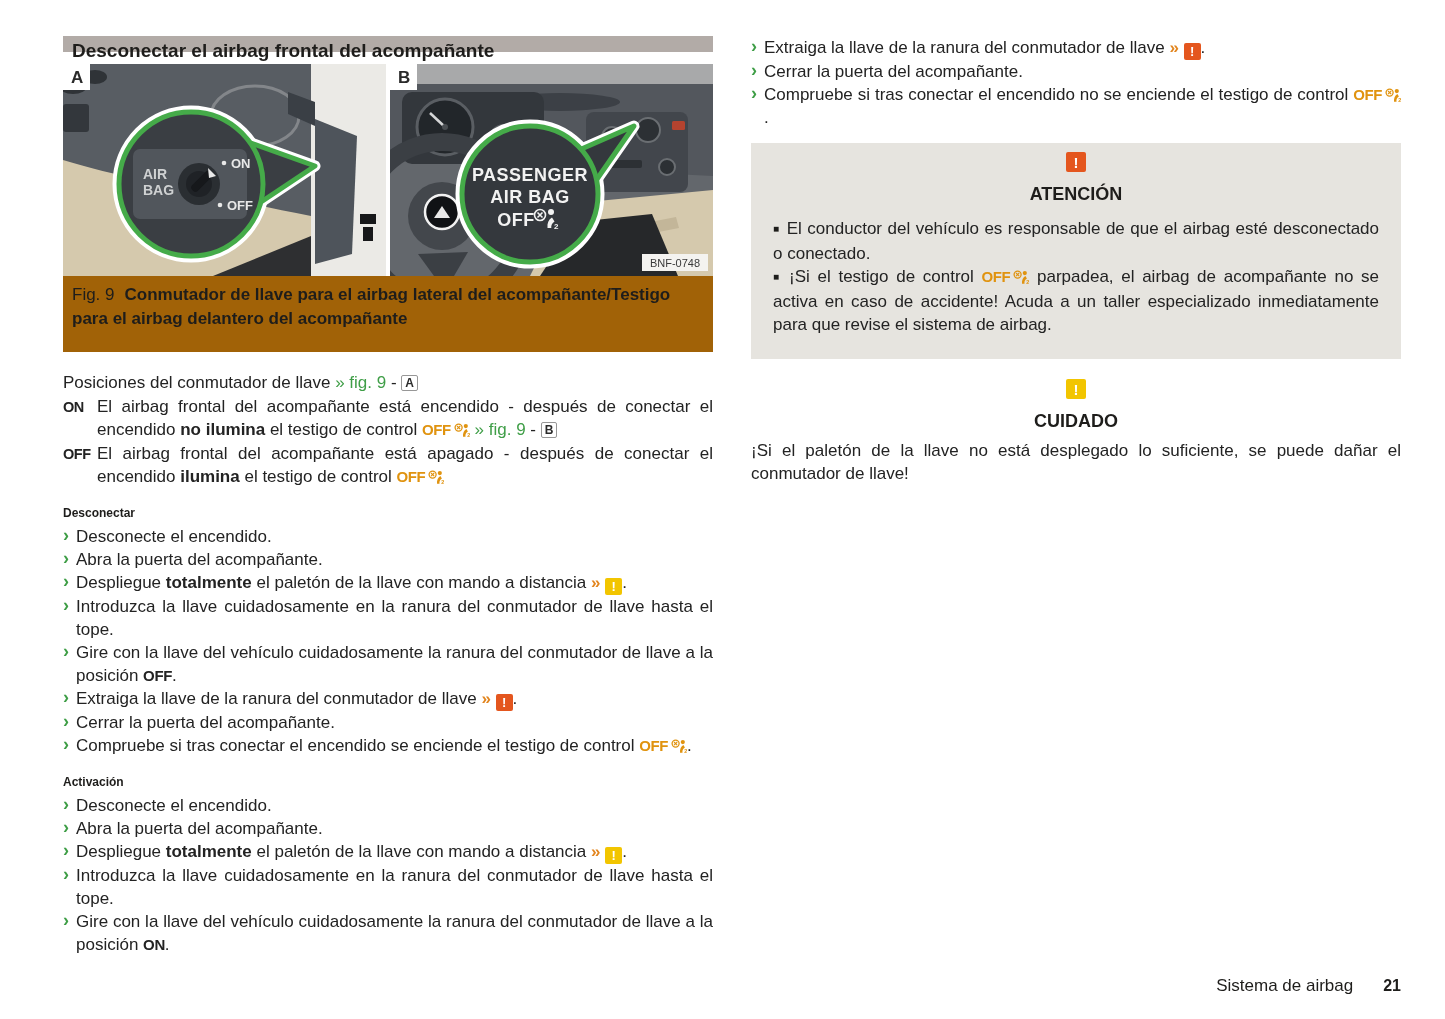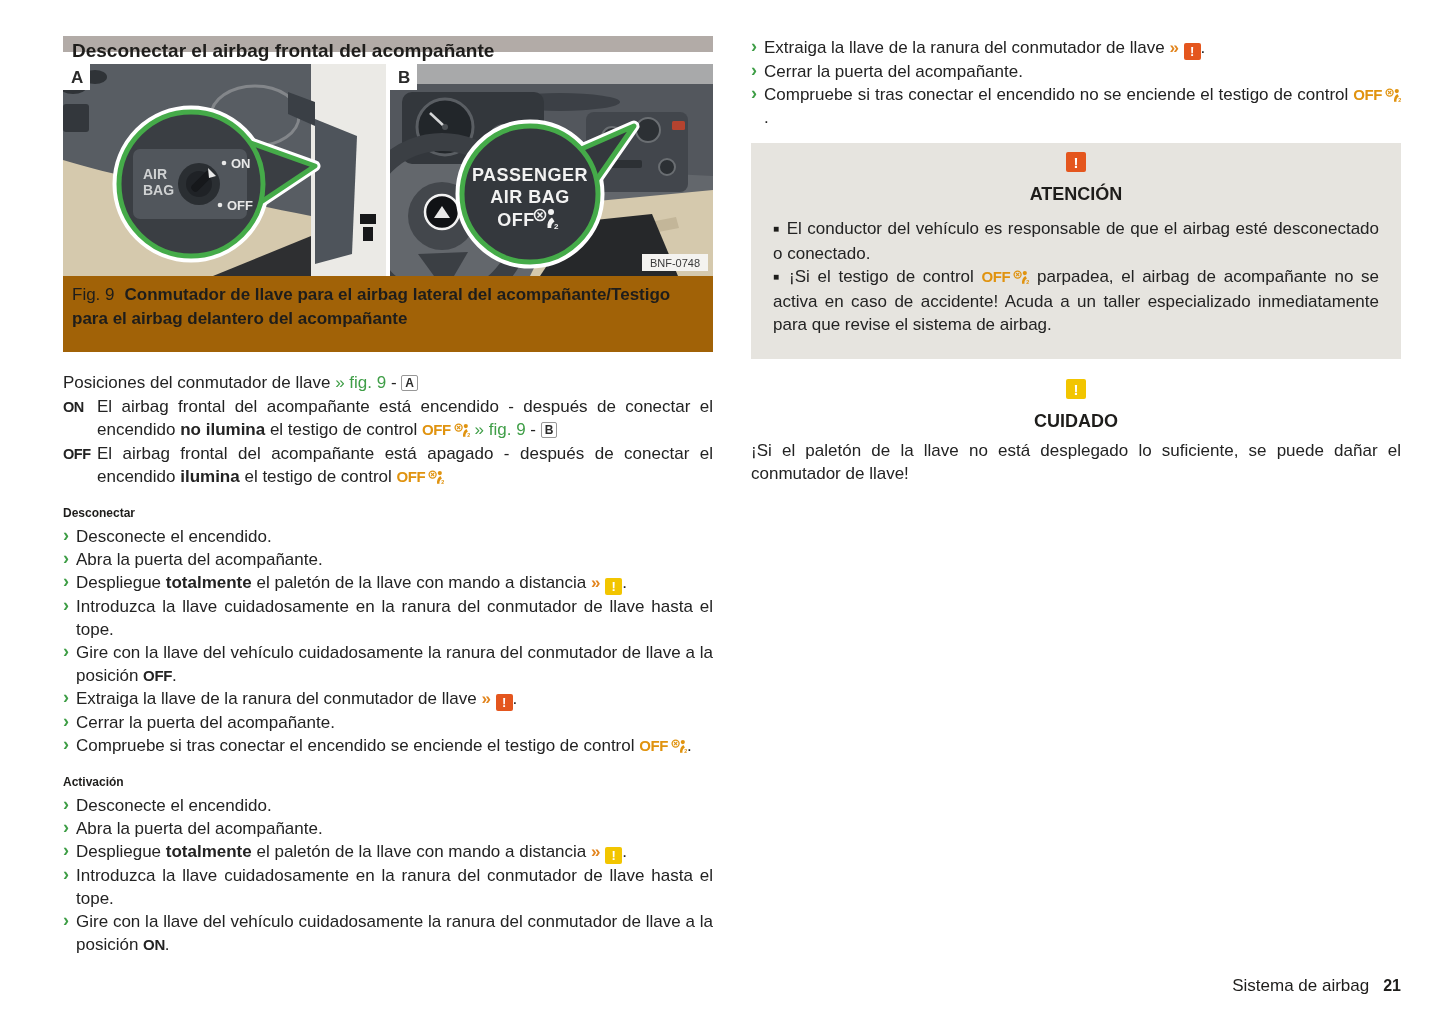--- a/index.html
+++ b/index.html
@@ -56,21 +56,21 @@
   .s-sym{font-weight:bold;font-size:15px;letter-spacing:-0.4px;}
   .s-box{display:inline-block;border:1.2px solid #979797;border-radius:2px;background:#fff;
     font-size:12px;font-weight:bold;line-height:14px;padding:0 3px;vertical-align:1.5px;color:#2b2b2b;}
   .s-iw,.s-ic{display:inline-flex;width:17px;height:17px;border-radius:2px;color:#fff;font-weight:bold;
     font-size:13px;align-items:center;justify-content:center;vertical-align:-3px;}
   .s-iw{background:#e4561e;}
   .s-ic{background:#f2c500;}
   .s-iw::before,.s-ic::before{content:"!";}
   .ab-icon{vertical-align:-2px;margin-left:3px;color:#e0930f;}
 
-  .footer{position:absolute;right:44px;bottom:22px;display:flex;align-items:baseline;gap:14px;}
+  .footer{position:absolute;right:44px;bottom:22px;display:flex;align-items:baseline;gap:30px;}
   .footer .sec{font-size:17px;color:#1e1d1b;}
   .footer .pagenum{font-size:16px;font-weight:bold;color:#1e1d1b;}
 </style>
 </head>
 <body>
 
 <div class="col col-left">
 
   <div class="heading-bar">
     <span>Desconectar el airbag frontal del acompañante</span>

